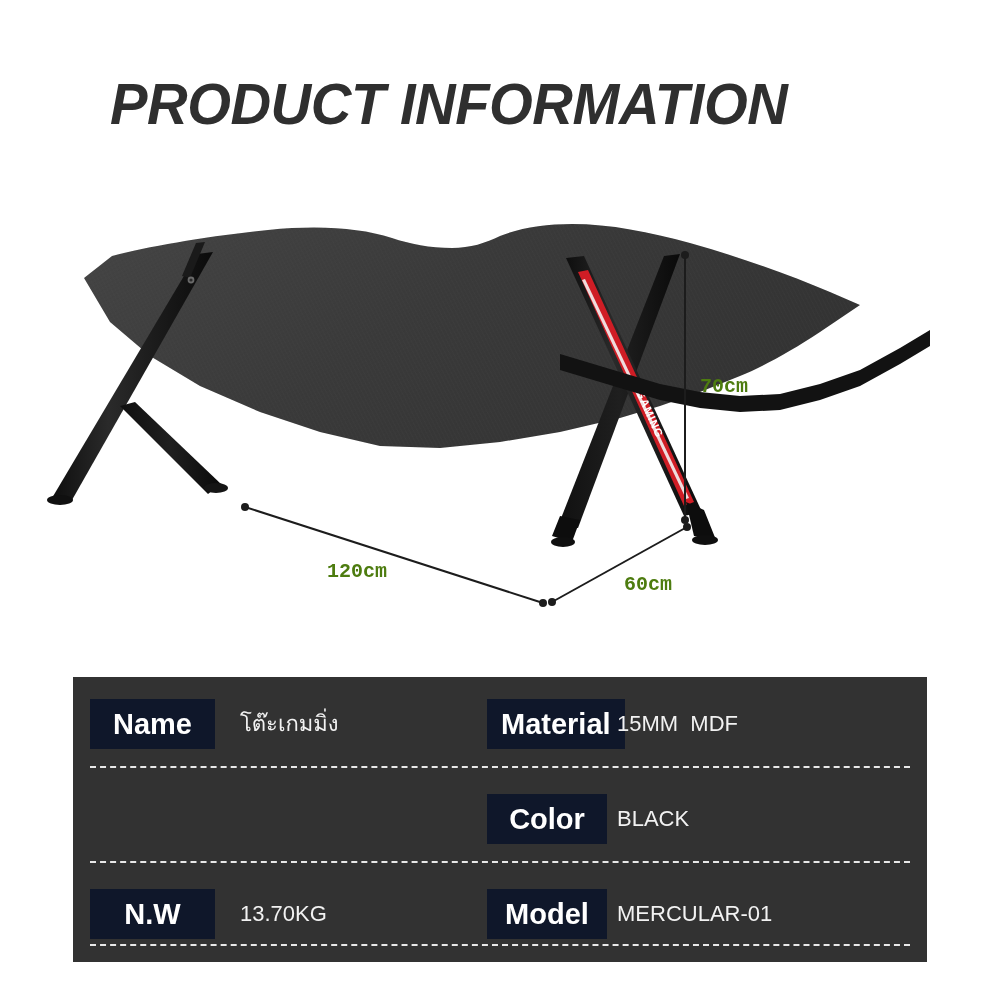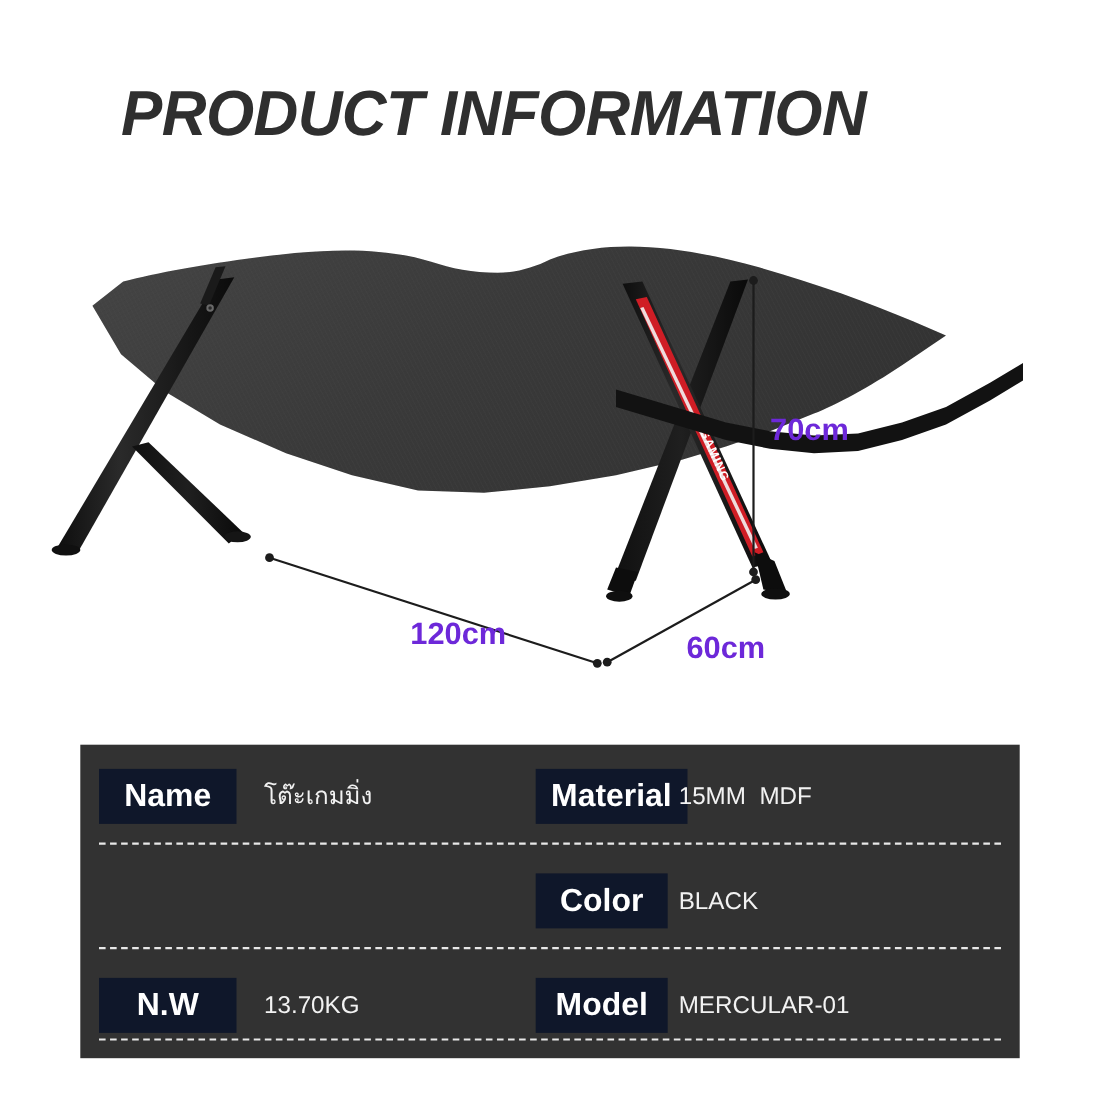--- a/index.html
+++ b/index.html
@@ -43,27 +43,27 @@
     position: absolute;
     left: 0;
     top: 180px;
     width: 1000px;
     height: 460px;
   }
   #product-figure svg { display: block; }
 
   .dim-label {
     position: absolute;
-    color: #6d28d9;
-    font-size: 28px;
+    color: #4d7c0f;
+    font-size: 20px;
     font-weight: bold;
     white-space: nowrap;
-    font-family: Liberation Sans, sans-serif;
-  }
-  #dim-label-width  { left: 327px; top: 560px; margin-left: 46px; }
+    font-family: Liberation Mono, monospace;
+  }
+  #dim-label-width  { left: 327px; top: 560px; }
   #dim-label-depth  { left: 624px; top: 573px; }
   #dim-label-height { left: 700px; top: 375px; }
 
   
   #spec-panel {
     position: absolute;
     left: 73px;
     top: 677px;
     width: 854px;
     height: 285px;

